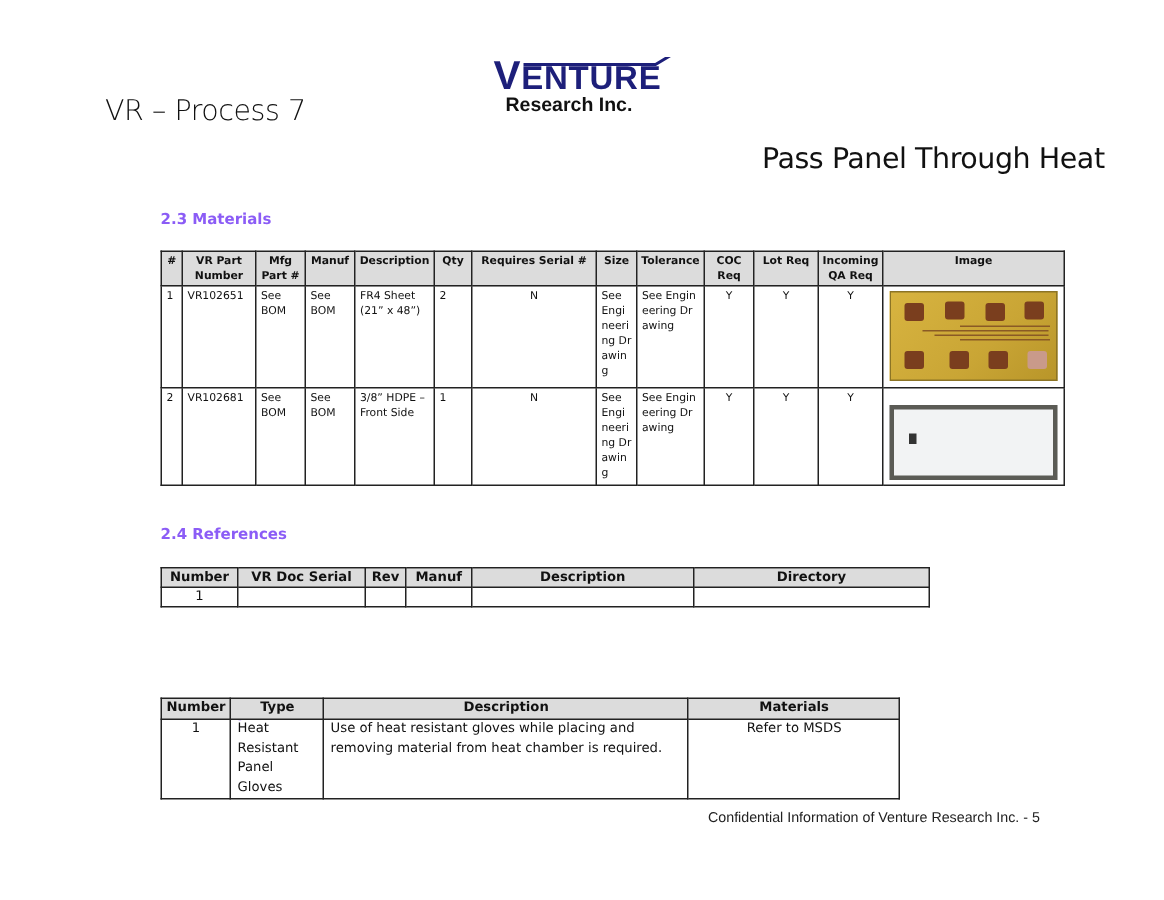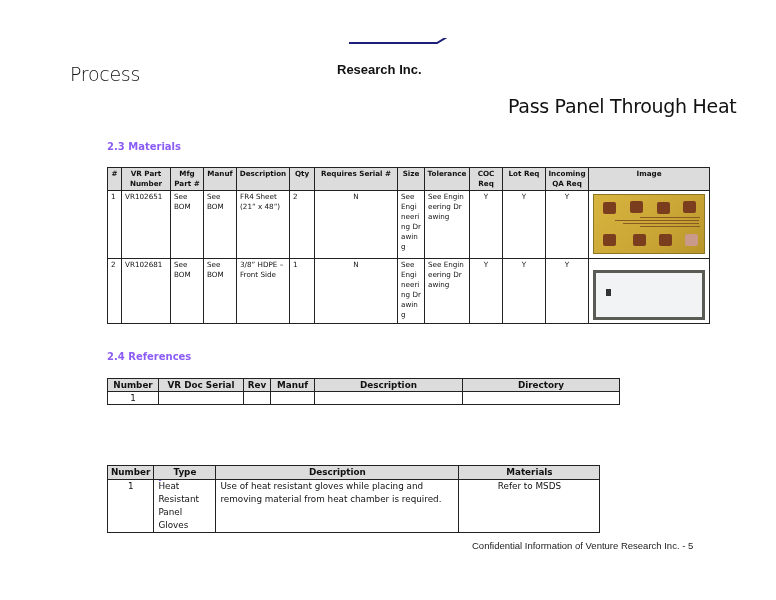--- a/index.html
+++ b/index.html
@@ -32,27 +32,28 @@
     .pcb { width: 112px; height: 60px; background: linear-gradient(135deg,#d8b440,#c9a535 60%,#b89529); position: relative; margin: 2px auto 3px; box-shadow: 0 0 0 1px #8c7425 inset;}
     .pad { position: absolute; width: 13px; height: 12px; background: #7a3e1e; border-radius: 2px; }
     .trace { position: absolute; height: 1px; background: #8a5a25; }
     .hdpe { width: 112px; height: 50px; background: #f2f3f4; border: 3px solid #5b5b55; margin: 10px auto 2px; position: relative; box-sizing: border-box;}
     .hdpe .sq { position: absolute; left: 10px; top: 16px; width: 5px; height: 7px; background: #333; }
   </style>
 </head>
 <body>
 
 <div class="abs hdr-left">
-  <div>Process</div>
+  <div>VR – Process 7</div>
 </div>
 
 <div class="abs logo">
   <svg class="logo-swoosh" width="125" height="42">
     <path d="M24 5 L112 5 L122 -1" stroke="#1d1f7a" stroke-width="2" fill="none"></path>
   </svg>
+  <div class="logo-venture"><span class="big">V</span><span>ENTURE</span></div>
   <div class="logo-research">Research Inc.</div>
 </div>
 
 <div class="abs hdr-right">Pass Panel Through Heat</div>
 
 <div class="abs sec-title" style="left:107px; top:141px;">2.3 Materials</div>
 
 <table class="mat">
   <tbody>
       <tr>

